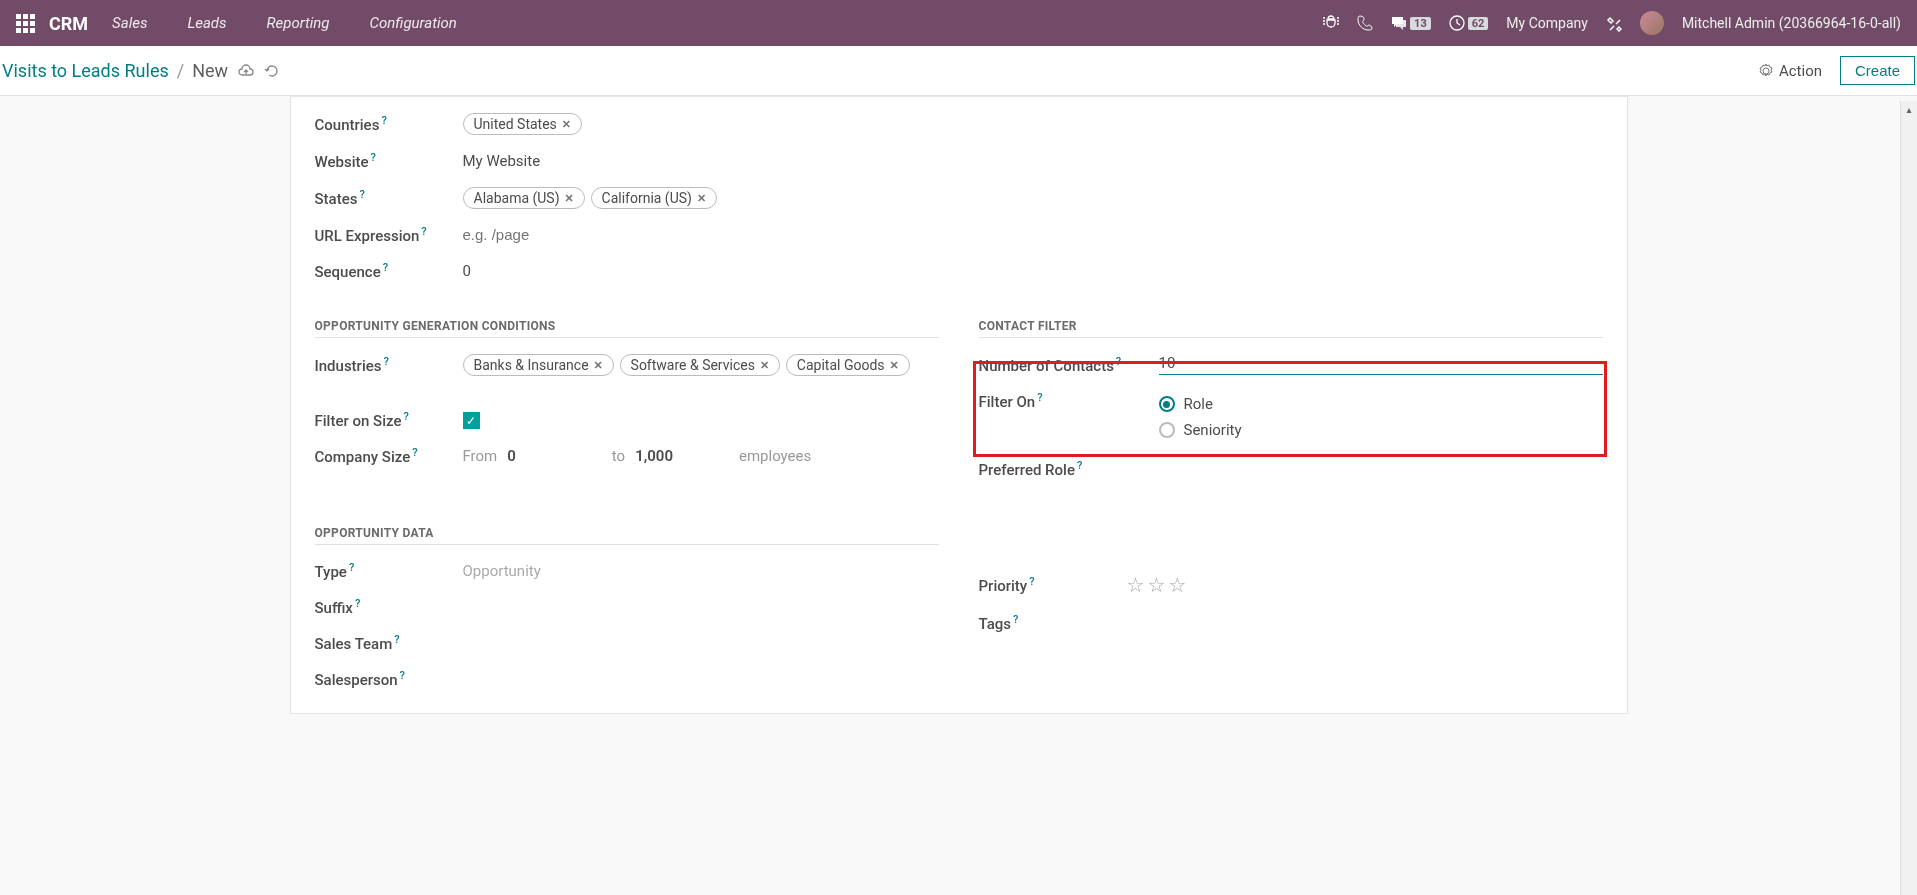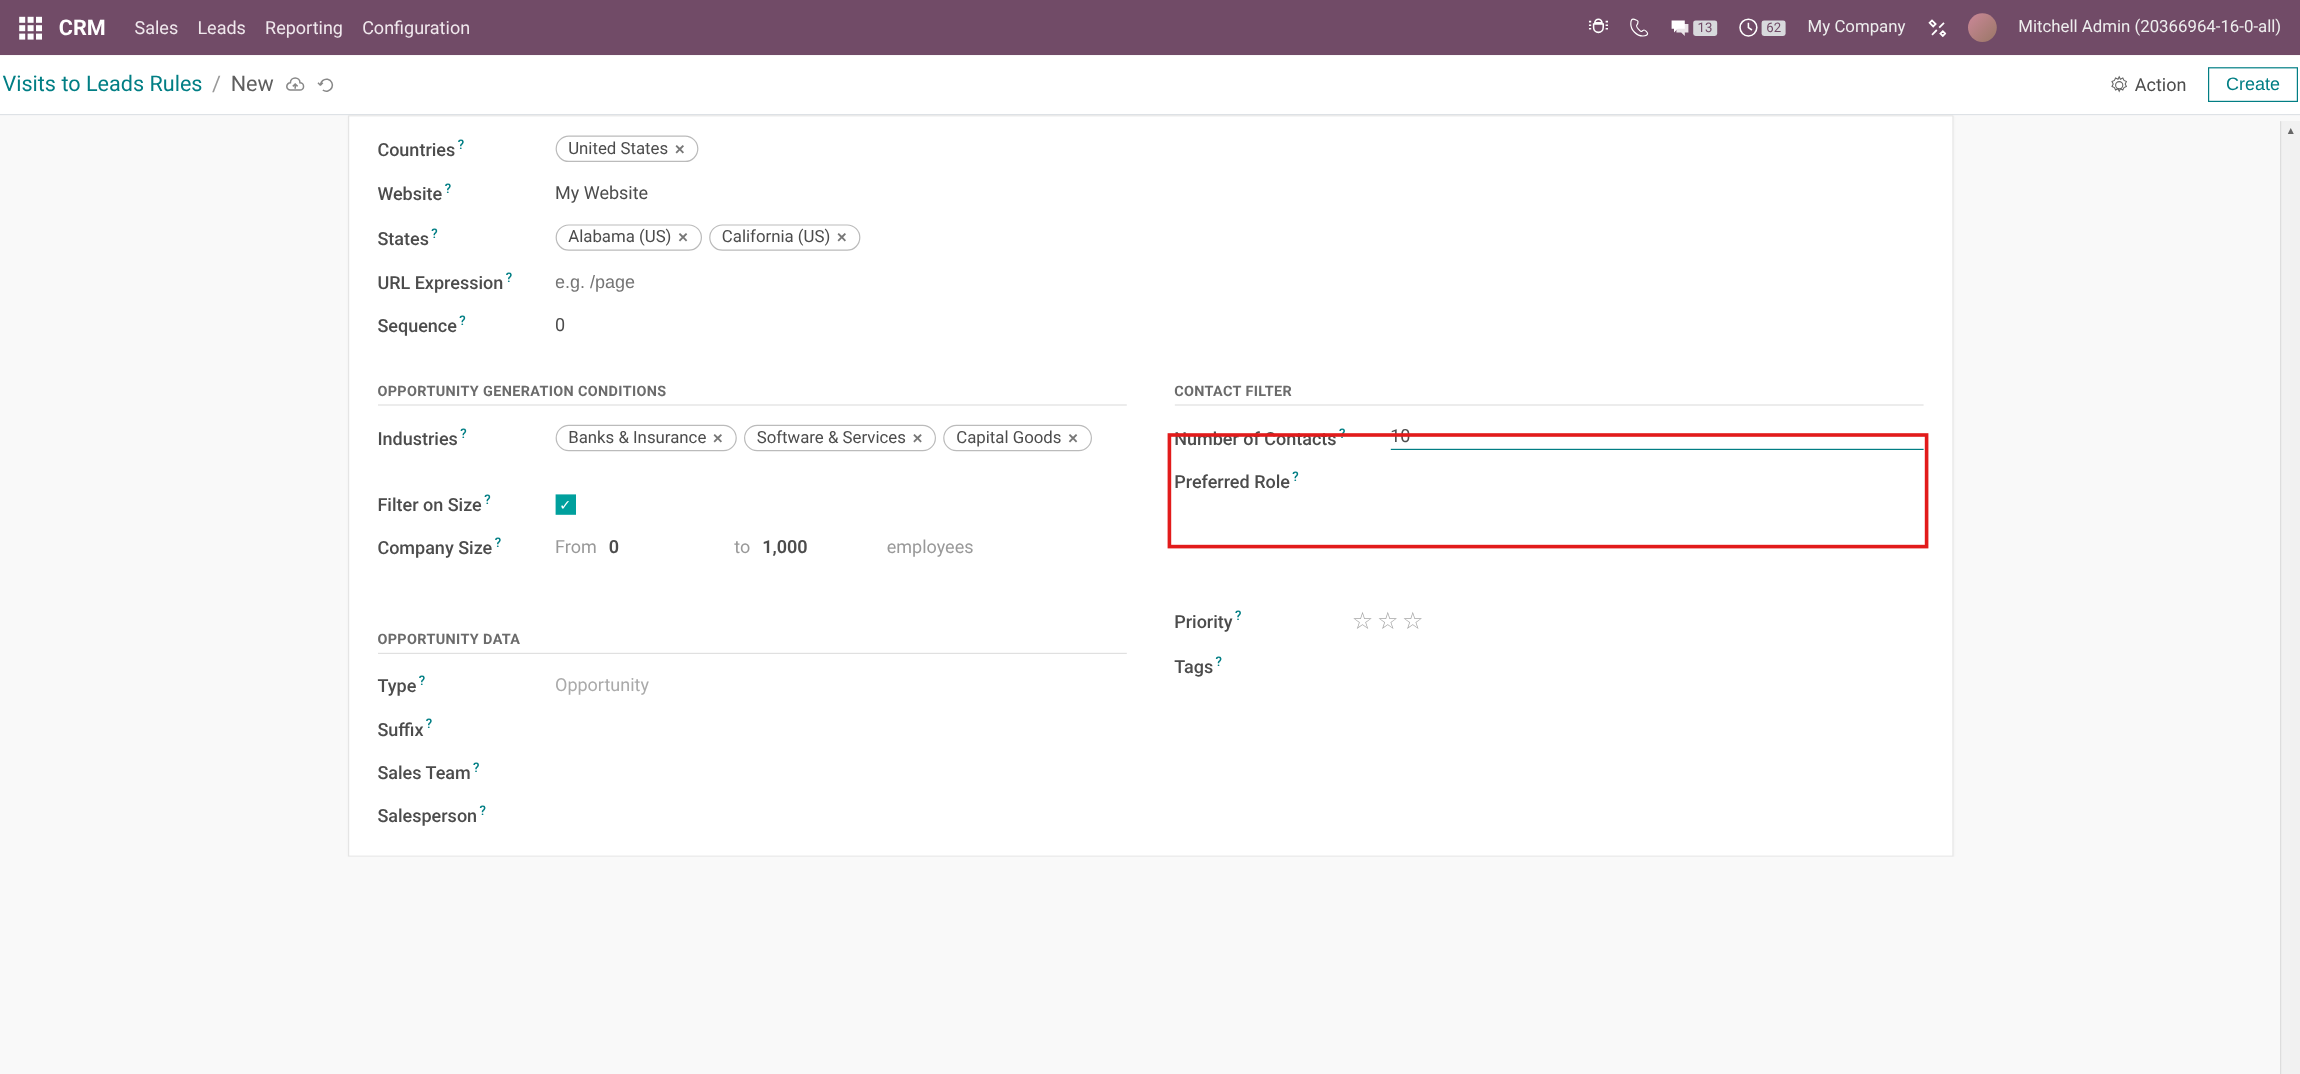--- a/index.html
+++ b/index.html
@@ -2,25 +2,25 @@
 <html><head>
 <meta charset="utf-8">
 <style>
 * { box-sizing: border-box; margin: 0; padding: 0; }
 body { font-family: -apple-system, BlinkMacSystemFont, "Segoe UI", Roboto, sans-serif; font-size: 13px; color: #4c4c4c; background: #f9f9f9; }
 
 .navbar { background: #714B67; height: 46px; display: flex; align-items: center; padding: 0 16px; color: #eee; }
 .nav-apps { display: grid; grid-template-columns: repeat(3, 5px); grid-template-rows: repeat(3, 5px); gap: 2px; margin-right: 14px; cursor: pointer; }
 .nav-apps span { background: #fff; width: 5px; height: 5px; }
 .nav-brand { font-size: 18px; font-weight: 700; color: #fff; margin-right: 24px; }
-.nav-menu { display: flex; gap: 16px; }
+.nav-menu { display: flex; gap: 40px; font-style: italic; }
 .nav-menu a { color: #f0e8ed; text-decoration: none; font-size: 15px; }
 .nav-right { margin-left: auto; display: flex; align-items: center; gap: 18px; color: #eee; font-size: 14px; }
 .nav-icon { display: inline-flex; align-items: center; gap: 3px; }
-.badge { background: #d8dadd; color: #714B67; padding: 0 4px; border-radius: 2px; font-size: 11px; font-weight: 400; }
+.badge { background: #d8dadd; color: #714B67; padding: 0 4px; border-radius: 2px; font-size: 11px; font-weight: 700; }
 .avatar { width: 24px; height: 24px; border-radius: 50%; background: linear-gradient(135deg,#c89,#976); display:inline-block; }
 
 .subbar { background: #fff; border-bottom: 1px solid #dee2e6; padding: 10px 2px; display: flex; align-items: center; }
 .breadcrumb { font-size: 18px; color: #017e84; display: flex; align-items: center; gap: 8px; }
 .breadcrumb .sep { color: #999; }
 .breadcrumb .current { color: #5f5f5f; }
 .sub-icon { margin-left: 10px; color: #8f8f8f; font-size: 14px; }
 .sub-right { margin-left: auto; display: flex; align-items: center; gap: 18px; }
 .btn-action { color: #4c4c4c; font-size: 15px; cursor: pointer; display: inline-flex; align-items: center; gap: 5px; }
 .btn-create { border: 1px solid #017e84; color: #017e84; background: #fff; padding: 5px 14px; font-size: 15px; cursor: pointer; }
@@ -259,20 +259,33 @@
       </div>
 
       <div class="col" style="position:relative;">
         <div class="section-title">CONTACT FILTER</div>
 
         <div class="row">
           <div class="lbl" style="width:180px"><span>Number of Contacts</span><sup class="help">?</sup></div>
           <div class="val underline-input">10</div>
         </div>
 
+        <div class="row" style="align-items:flex-start">
+          <div class="lbl" style="width:180px"><span>Filter On</span><sup class="help">?</sup></div>
+          <div class="val">
+            <div class="radio-row">
+              <span class="radio on"></span>
+              <span>Role</span>
+            </div>
+            <div class="radio-row">
+              <span class="radio off"></span>
+              <span>Seniority</span>
+            </div>
+          </div>
+        </div>
 
         <div class="highlight-box" style="top:72px; left:-6px; right:-4px; height:96px;"></div>
 
         <div class="row">
           <div class="lbl" style="width:180px"><span>Preferred Role</span><sup class="help">?</sup></div>
           <div class="val"></div>
         </div>
 
         <div style="height:22px"></div>
         <div class="section-title" style="border:none; visibility:hidden">x</div>

